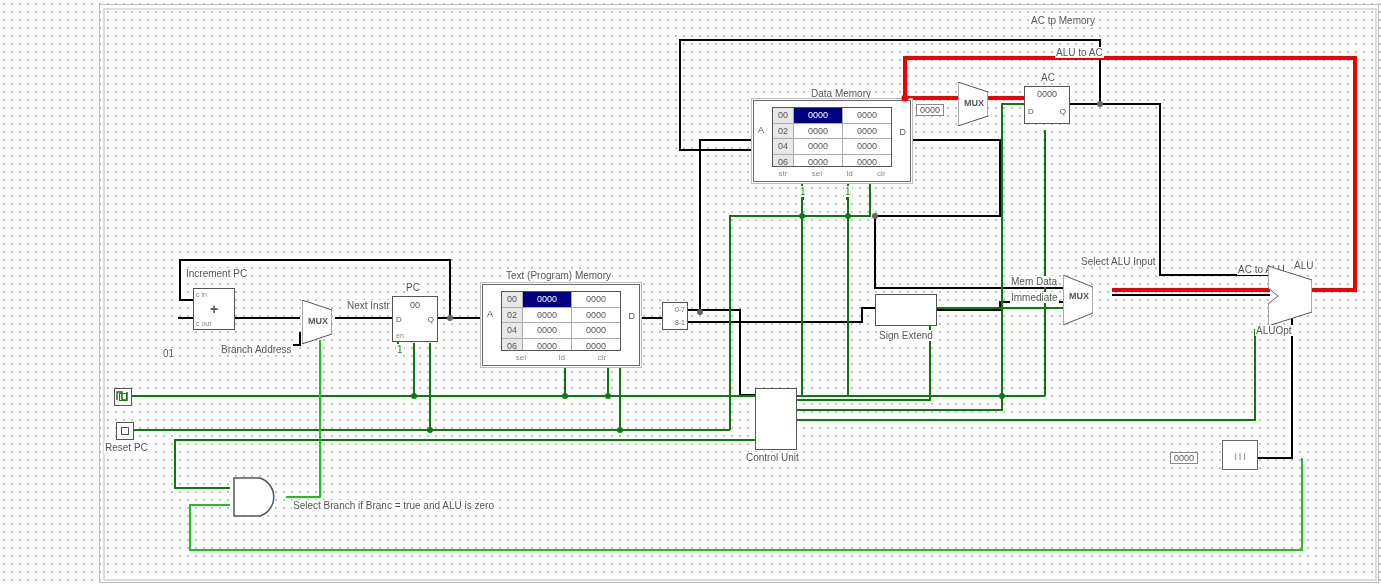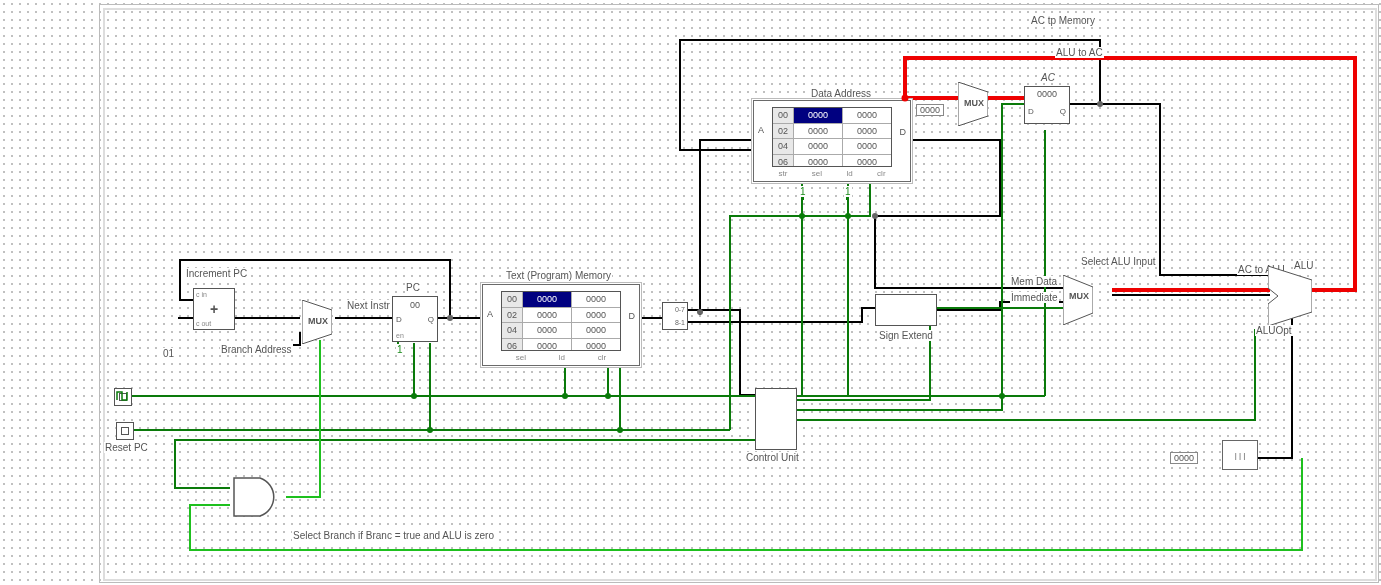--- a/index.html
+++ b/index.html
@@ -223,37 +223,37 @@
       <path d="M 1312 290 L 1355 290 L 1355 58 L 905 58 L 905 98 L 958 98"></path>
 
       <path d="M 988 98 L 1024 98"></path>
 
       <path d="M 1112 290 L 1270 290"></path>
     </g>
   </svg>
 
   <div class="label" style="left:1030px; top:15px;text-align:right;">AC tp Memory</div>
   <div class="label" style="left:1055px; top:47px;">ALU to AC</div>
-  <div class="label" style="left:1040px; top:72px;font-style:italic;">AC</div>
+  <div class="label" style="left:1040px; top:72px;">AC</div>
 
   <div class="mux" style="left:958px; top:82px;">
     <svg viewBox="0 0 30 44">
         <polygon points="0,0 30,10 30,34 0,44" fill="#fff" stroke="#555"></polygon>
       </svg>
     <div class="txt">MUX</div>
   </div>
   <div class="tiny-val" style="left:916px; top:104px;">0000</div>
 
   <div class="smallreg" style="left:1024px; top:86px;">
     <div class="val">0000</div>
     <div class="D">D</div>
     <div class="Q">Q</div>
   </div>
 
-  <div class="label" style="left:810px; top:88px;">Data Address</div>
+  <div class="label" style="left:810px; top:88px;">Data Memory</div>
   <div class="mem" style="left:753px; top:100px; width:156px; height:80px;">
     <div class="sideA">A</div>
     <div class="sideD" style="right:4px;">D</div>
     <div class="rows">
       <div class="row">
           <div class="addr">00</div>
           <div class="cell sel">0000</div>
           <div class="cell">0000</div>
         </div>
       <div class="row">
@@ -384,21 +384,21 @@
     </svg>
 
   <div class="pinpad" style="left:116px; top:422px;"></div>
   <div class="label" style="left:104px; top:442px;">Reset PC</div>
 
   <div class="andgate" style="left:232px; top:476px;">
     <svg viewBox="0 0 54 42">
         <path d="M 2 2 L 28 2 A 20 20 0 0 1 28 40 L 2 40 Z" fill="#fff" stroke="#555" stroke-width="1.5"></path>
       </svg>
   </div>
-  <div class="label" style="left:292px; top:500px;margin-top:30px;">Select Branch if Branc = true and ALU is zero</div>
+  <div class="label" style="left:292px; top:500px;">Select Branch if Branc = true and ALU is zero</div>
 
   <div class="dot" style="left:450px; top:318px;"></div>
   <div class="dot" style="left:700px; top:312px;"></div>
   <div class="dot" style="left:875px; top:216px;"></div>
   <div class="dot" style="left:1100px; top:104px;"></div>
   <div class="gdot" style="left:414px; top:396px;"></div>
   <div class="gdot" style="left:565px; top:396px;"></div>
   <div class="gdot" style="left:608px; top:396px;"></div>
   <div class="gdot" style="left:430px; top:430px;"></div>
   <div class="gdot" style="left:620px; top:430px;"></div>

